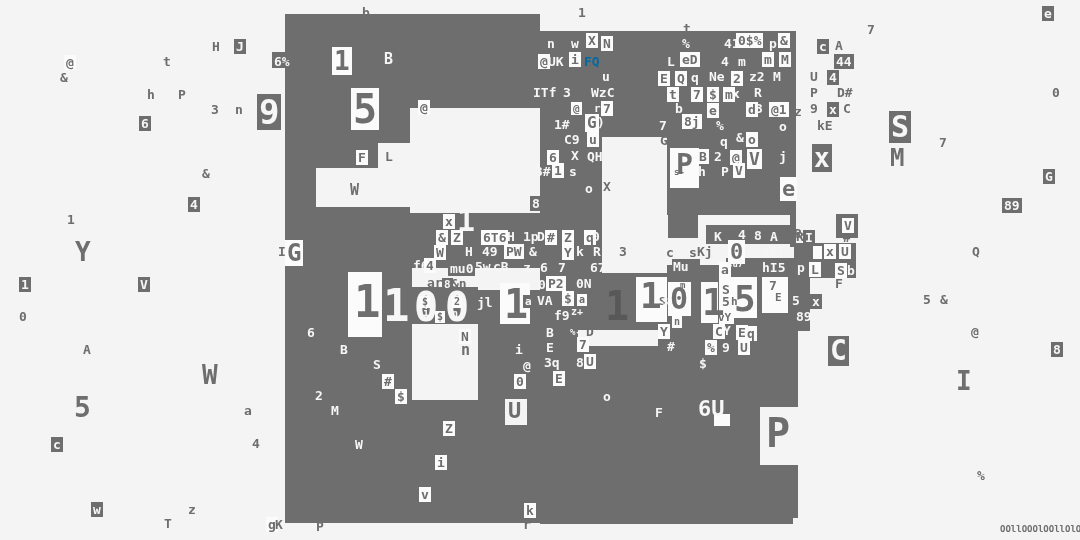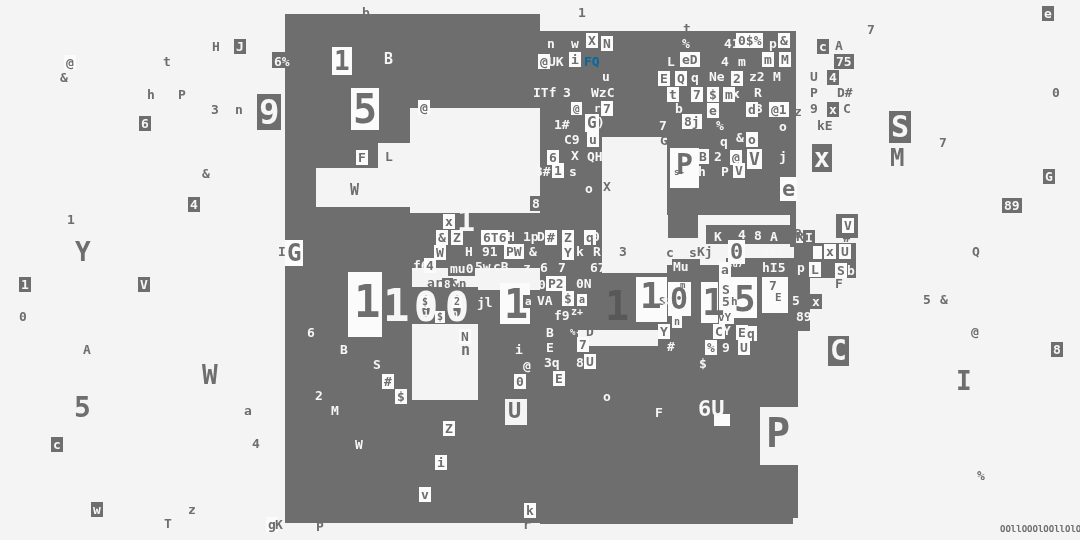--- a/index.html
+++ b/index.html
@@ -81,21 +81,21 @@
     <span class="g k" style="left: 91px; top: 502px; font-size: 13px; color: rgb(246, 246, 246); background: rgb(110, 110, 110);">w</span>
     <span class="g d" style="left: 188px; top: 503px; font-size: 13px; color: rgb(110, 110, 110);">z</span>
     <span class="g d" style="left: 164px; top: 517px; font-size: 13px; color: rgb(110, 110, 110);">T</span>
     <span class="g d" style="left: 362px; top: 6px; font-size: 13px; color: rgb(110, 110, 110);">b</span>
     <span class="g d" style="left: 578px; top: 6px; font-size: 13px; color: rgb(110, 110, 110);">1</span>
     <span class="g d" style="left: 683px; top: 22px; font-size: 13px; color: rgb(110, 110, 110);">t</span>
     <span class="g d" style="left: 867px; top: 23px; font-size: 13px; color: rgb(110, 110, 110);">7</span>
     <span class="g k" style="left: 1042px; top: 6px; font-size: 13px; color: rgb(246, 246, 246); background: rgb(110, 110, 110);">e</span>
     <span class="g k" style="left: 817px; top: 39px; font-size: 13px; color: rgb(246, 246, 246); background: rgb(110, 110, 110);">c</span>
     <span class="g d" style="left: 835px; top: 39px; font-size: 13px; color: rgb(110, 110, 110);">A</span>
-    <span class="g k" style="left: 834px; top: 54px; font-size: 13px; color: rgb(246, 246, 246); background: rgb(110, 110, 110);">75</span>
+    <span class="g k" style="left: 834px; top: 54px; font-size: 13px; color: rgb(246, 246, 246); background: rgb(110, 110, 110);">44</span>
     <span class="g d" style="left: 810px; top: 70px; font-size: 13px; color: rgb(110, 110, 110);">U</span>
     <span class="g k" style="left: 827px; top: 70px; font-size: 13px; color: rgb(246, 246, 246); background: rgb(110, 110, 110);">4</span>
     <span class="g d" style="left: 810px; top: 86px; font-size: 13px; color: rgb(110, 110, 110);">P</span>
     <span class="g d" style="left: 837px; top: 86px; font-size: 13px; color: rgb(110, 110, 110);">D#</span>
     <span class="g d" style="left: 1052px; top: 86px; font-size: 13px; color: rgb(110, 110, 110);">0</span>
     <span class="g d" style="left: 810px; top: 102px; font-size: 13px; color: rgb(110, 110, 110);">9</span>
     <span class="g k" style="left: 827px; top: 102px; font-size: 13px; color: rgb(246, 246, 246); background: rgb(110, 110, 110);">x</span>
     <span class="g d" style="left: 843px; top: 102px; font-size: 13px; color: rgb(110, 110, 110);">C</span>
     <span class="g d" style="left: 817px; top: 119px; font-size: 13px; color: rgb(110, 110, 110);">kE</span>
     <span class="g k" style="left: 889px; top: 111px; font-size: 30px; color: rgb(246, 246, 246); background: rgb(110, 110, 110);">S</span>
@@ -216,21 +216,21 @@
     <span class="g k" style="left: 530px; top: 196px; font-size: 13px; color: rgb(246, 246, 246); background: rgb(110, 110, 110);">8</span>
     <span class="g b" style="left: 443px; top: 214px; font-size: 13px; color: rgb(110, 110, 110); background: rgb(251, 251, 251);">x</span>
     <span class="g w" style="left: 457px; top: 206px; font-size: 30px; color: rgb(246, 246, 246);">1</span>
     <span class="g b" style="left: 436px; top: 230px; font-size: 13px; color: rgb(110, 110, 110); background: rgb(251, 251, 251);">&amp;</span>
     <span class="g b" style="left: 451px; top: 230px; font-size: 13px; color: rgb(110, 110, 110); background: rgb(251, 251, 251);">Z</span>
     <span class="g b" style="left: 481px; top: 230px; font-size: 13px; color: rgb(110, 110, 110); background: rgb(251, 251, 251);">6T6</span>
     <span class="g w" style="left: 507px; top: 230px; font-size: 13px; color: rgb(246, 246, 246);">H</span>
     <span class="g w" style="left: 523px; top: 230px; font-size: 13px; color: rgb(246, 246, 246);">1p</span>
     <span class="g b" style="left: 434px; top: 245px; font-size: 13px; color: rgb(110, 110, 110); background: rgb(251, 251, 251);">W</span>
     <span class="g w" style="left: 465px; top: 245px; font-size: 13px; color: rgb(246, 246, 246);">H</span>
-    <span class="g w" style="left: 482px; top: 245px; font-size: 13px; color: rgb(246, 246, 246);">91</span>
+    <span class="g w" style="left: 482px; top: 245px; font-size: 13px; color: rgb(246, 246, 246);">49</span>
     <span class="g b" style="left: 504px; top: 244px; font-size: 13px; color: rgb(110, 110, 110); background: rgb(251, 251, 251);">PW</span>
     <span class="g w" style="left: 529px; top: 245px; font-size: 13px; color: rgb(246, 246, 246);">&amp;</span>
     <span class="g w" style="left: 537px; top: 230px; font-size: 13px; color: rgb(246, 246, 246);">D</span>
     <span class="g b" style="left: 545px; top: 230px; font-size: 13px; color: rgb(110, 110, 110); background: rgb(251, 251, 251);">#</span>
     <span class="g b" style="left: 562px; top: 230px; font-size: 13px; color: rgb(110, 110, 110); background: rgb(251, 251, 251);">Z</span>
     <span class="g b" style="left: 584px; top: 230px; font-size: 13px; color: rgb(110, 110, 110); background: rgb(251, 251, 251);">q</span>
     <span class="g w" style="left: 592px; top: 230px; font-size: 13px; color: rgb(246, 246, 246);">0</span>
     <span class="g w" style="left: 714px; top: 230px; font-size: 13px; color: rgb(246, 246, 246);">K</span>
     <span class="g w" style="left: 738px; top: 228px; font-size: 13px; color: rgb(246, 246, 246);">4</span>
     <span class="g w" style="left: 754px; top: 229px; font-size: 13px; color: rgb(246, 246, 246);">8</span>

